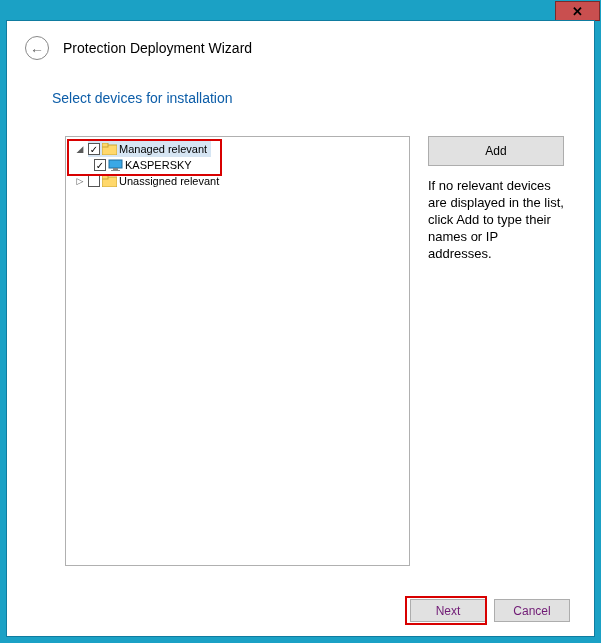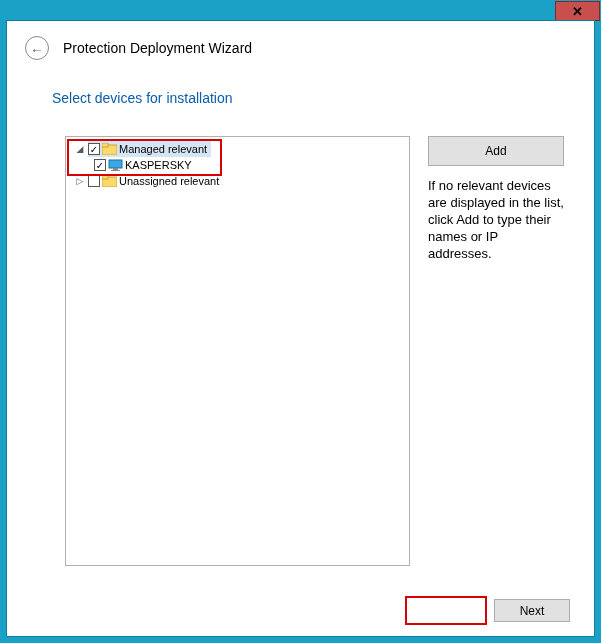--- a/index.html
+++ b/index.html
@@ -153,21 +153,21 @@
     }
     .btn {
       width: 76px;
       height: 23px;
       background: #e1e1e1;
       border: 1px solid #adadad;
       font-size: 12px;
       display: flex;
       align-items: center;
       justify-content: center;
-      color: #000000;
+      color: #701a75;
     }
     .btn-highlight {
       position: absolute;
       border: 2px solid #d80000;
       bottom: 11px;
       right: 107px;
       width: 82px;
       height: 29px;
       pointer-events: none;
     }
@@ -238,16 +238,17 @@
       </div>
 
       <div class="right-col">
         <div class="add-btn">Add</div>
         <div class="help-text">If no relevant devices are displayed in the list, click Add to type their names or IP addresses.</div>
       </div>
     </div>
 
     <div class="footer">
       <div class="btn">Next</div>
+      <div class="btn">Cancel</div>
     </div>
     <div class="btn-highlight"></div>
   </div>
 </div>
 
 </body></html>

